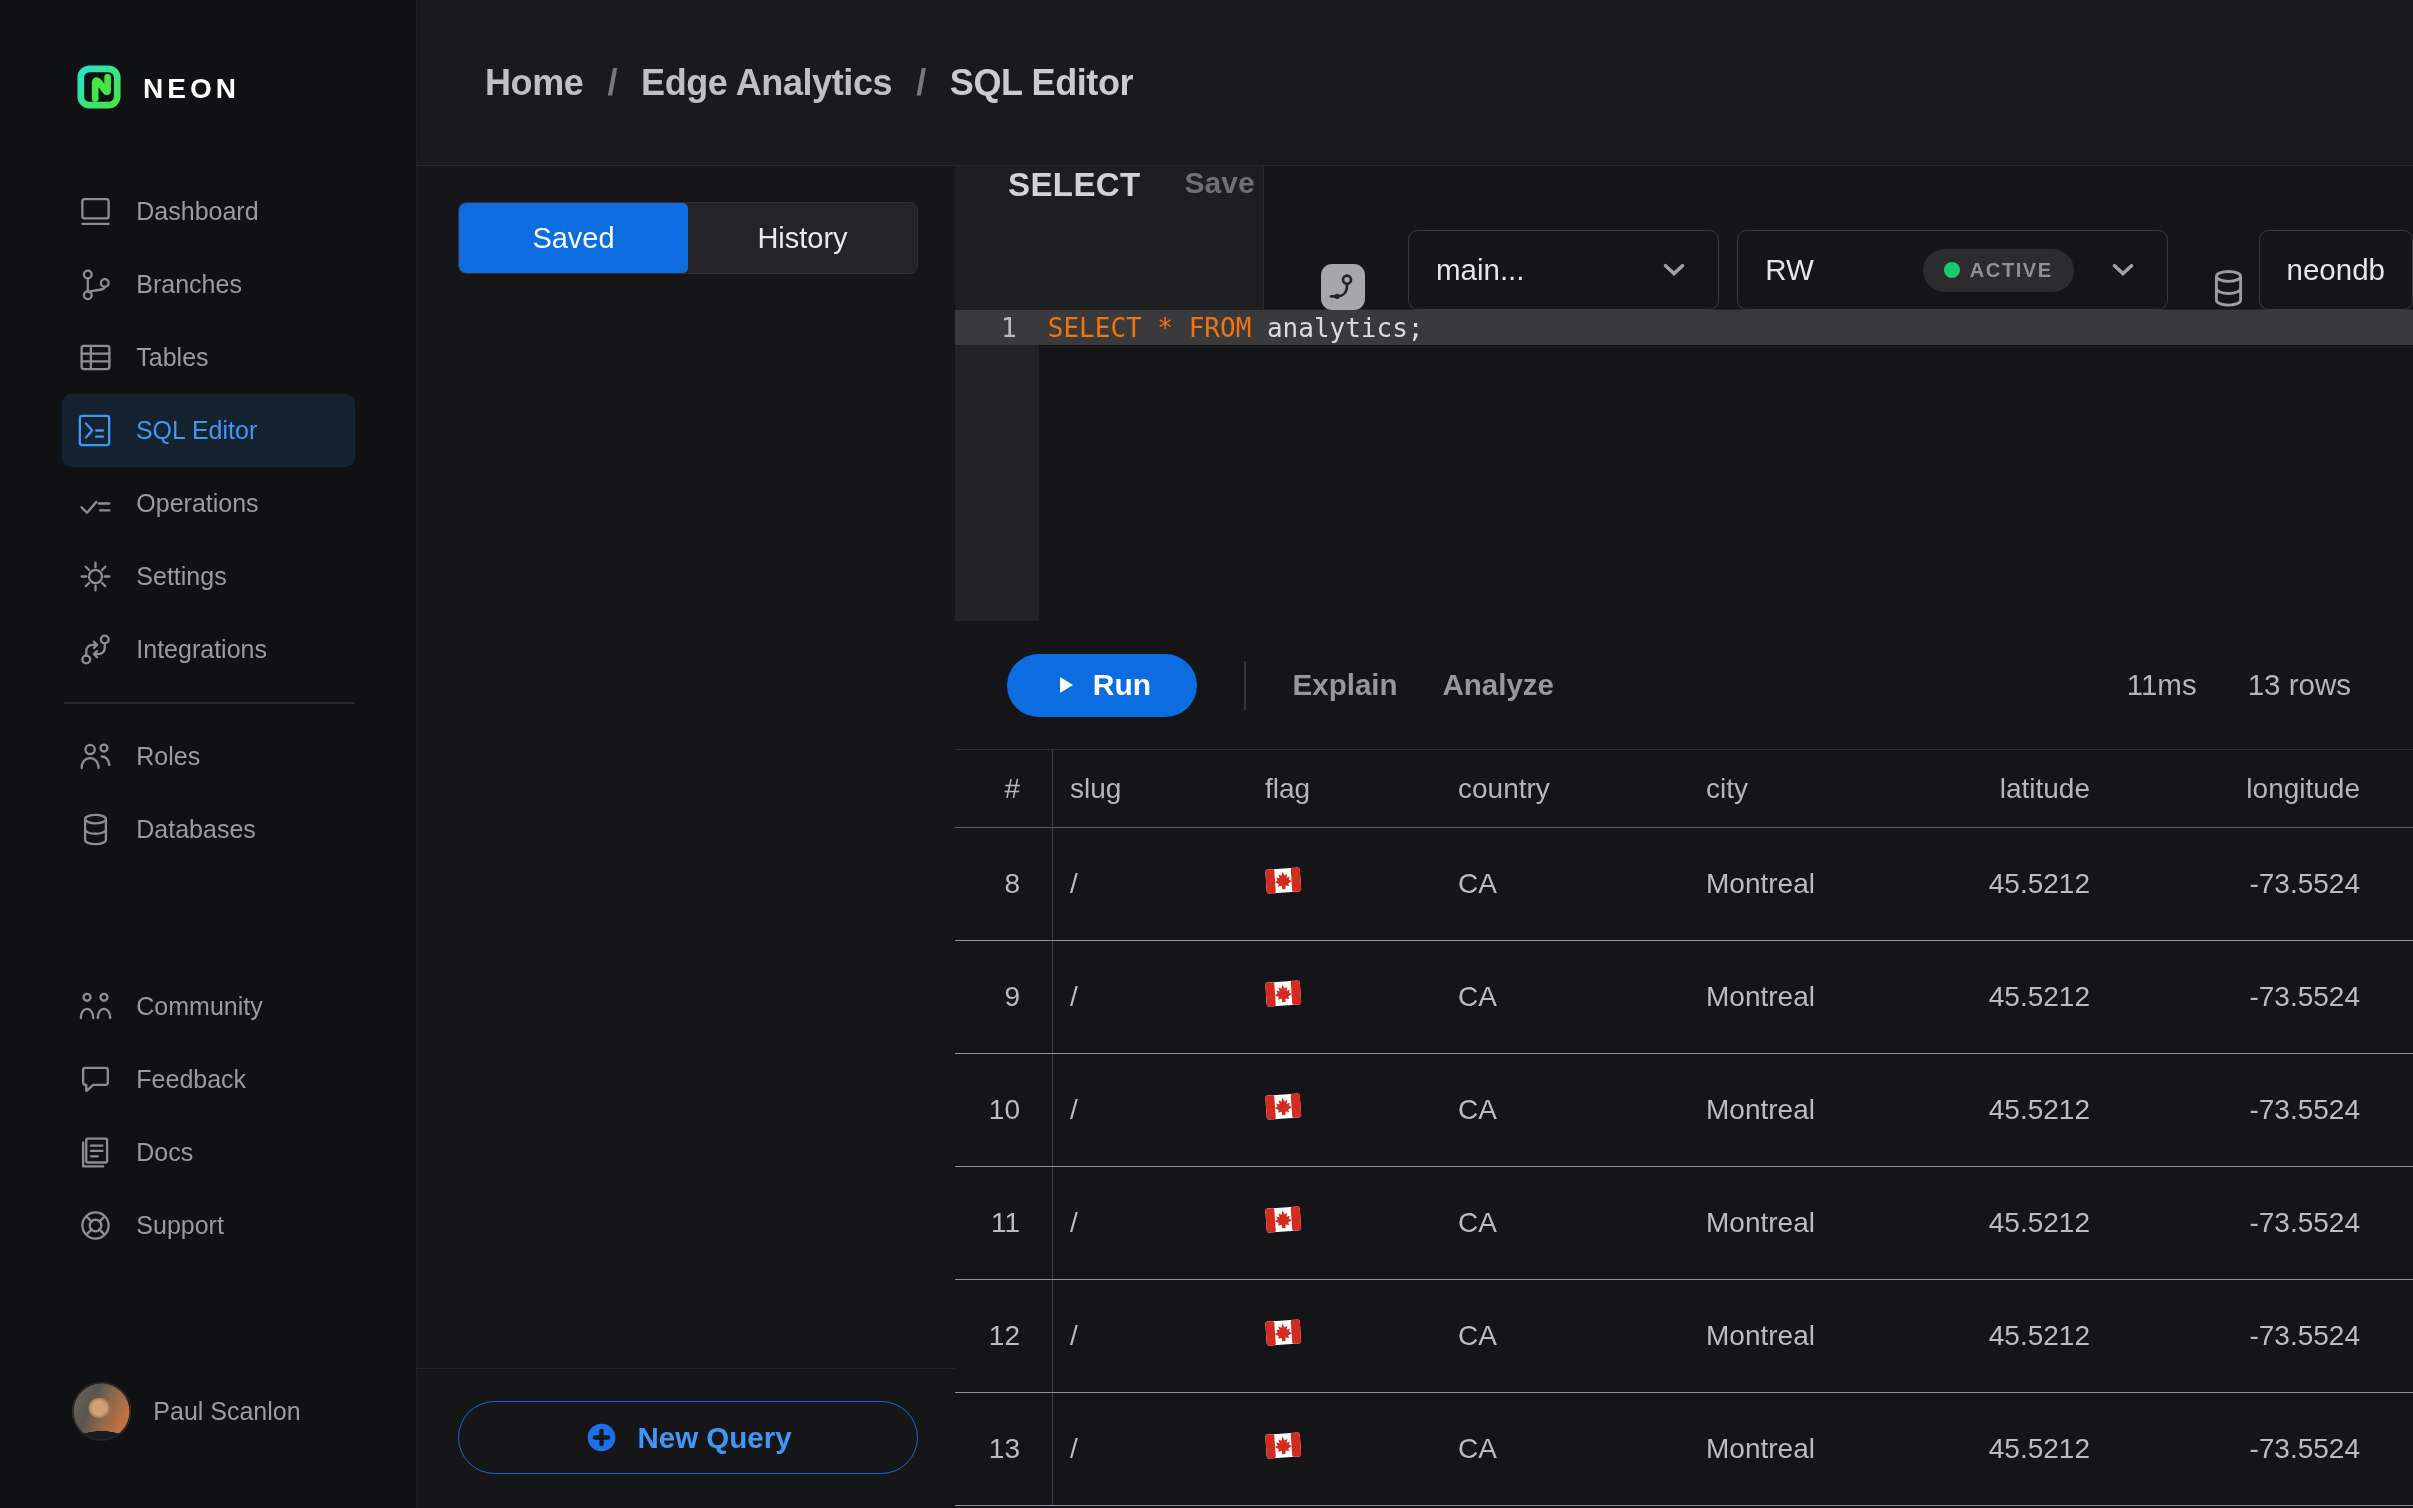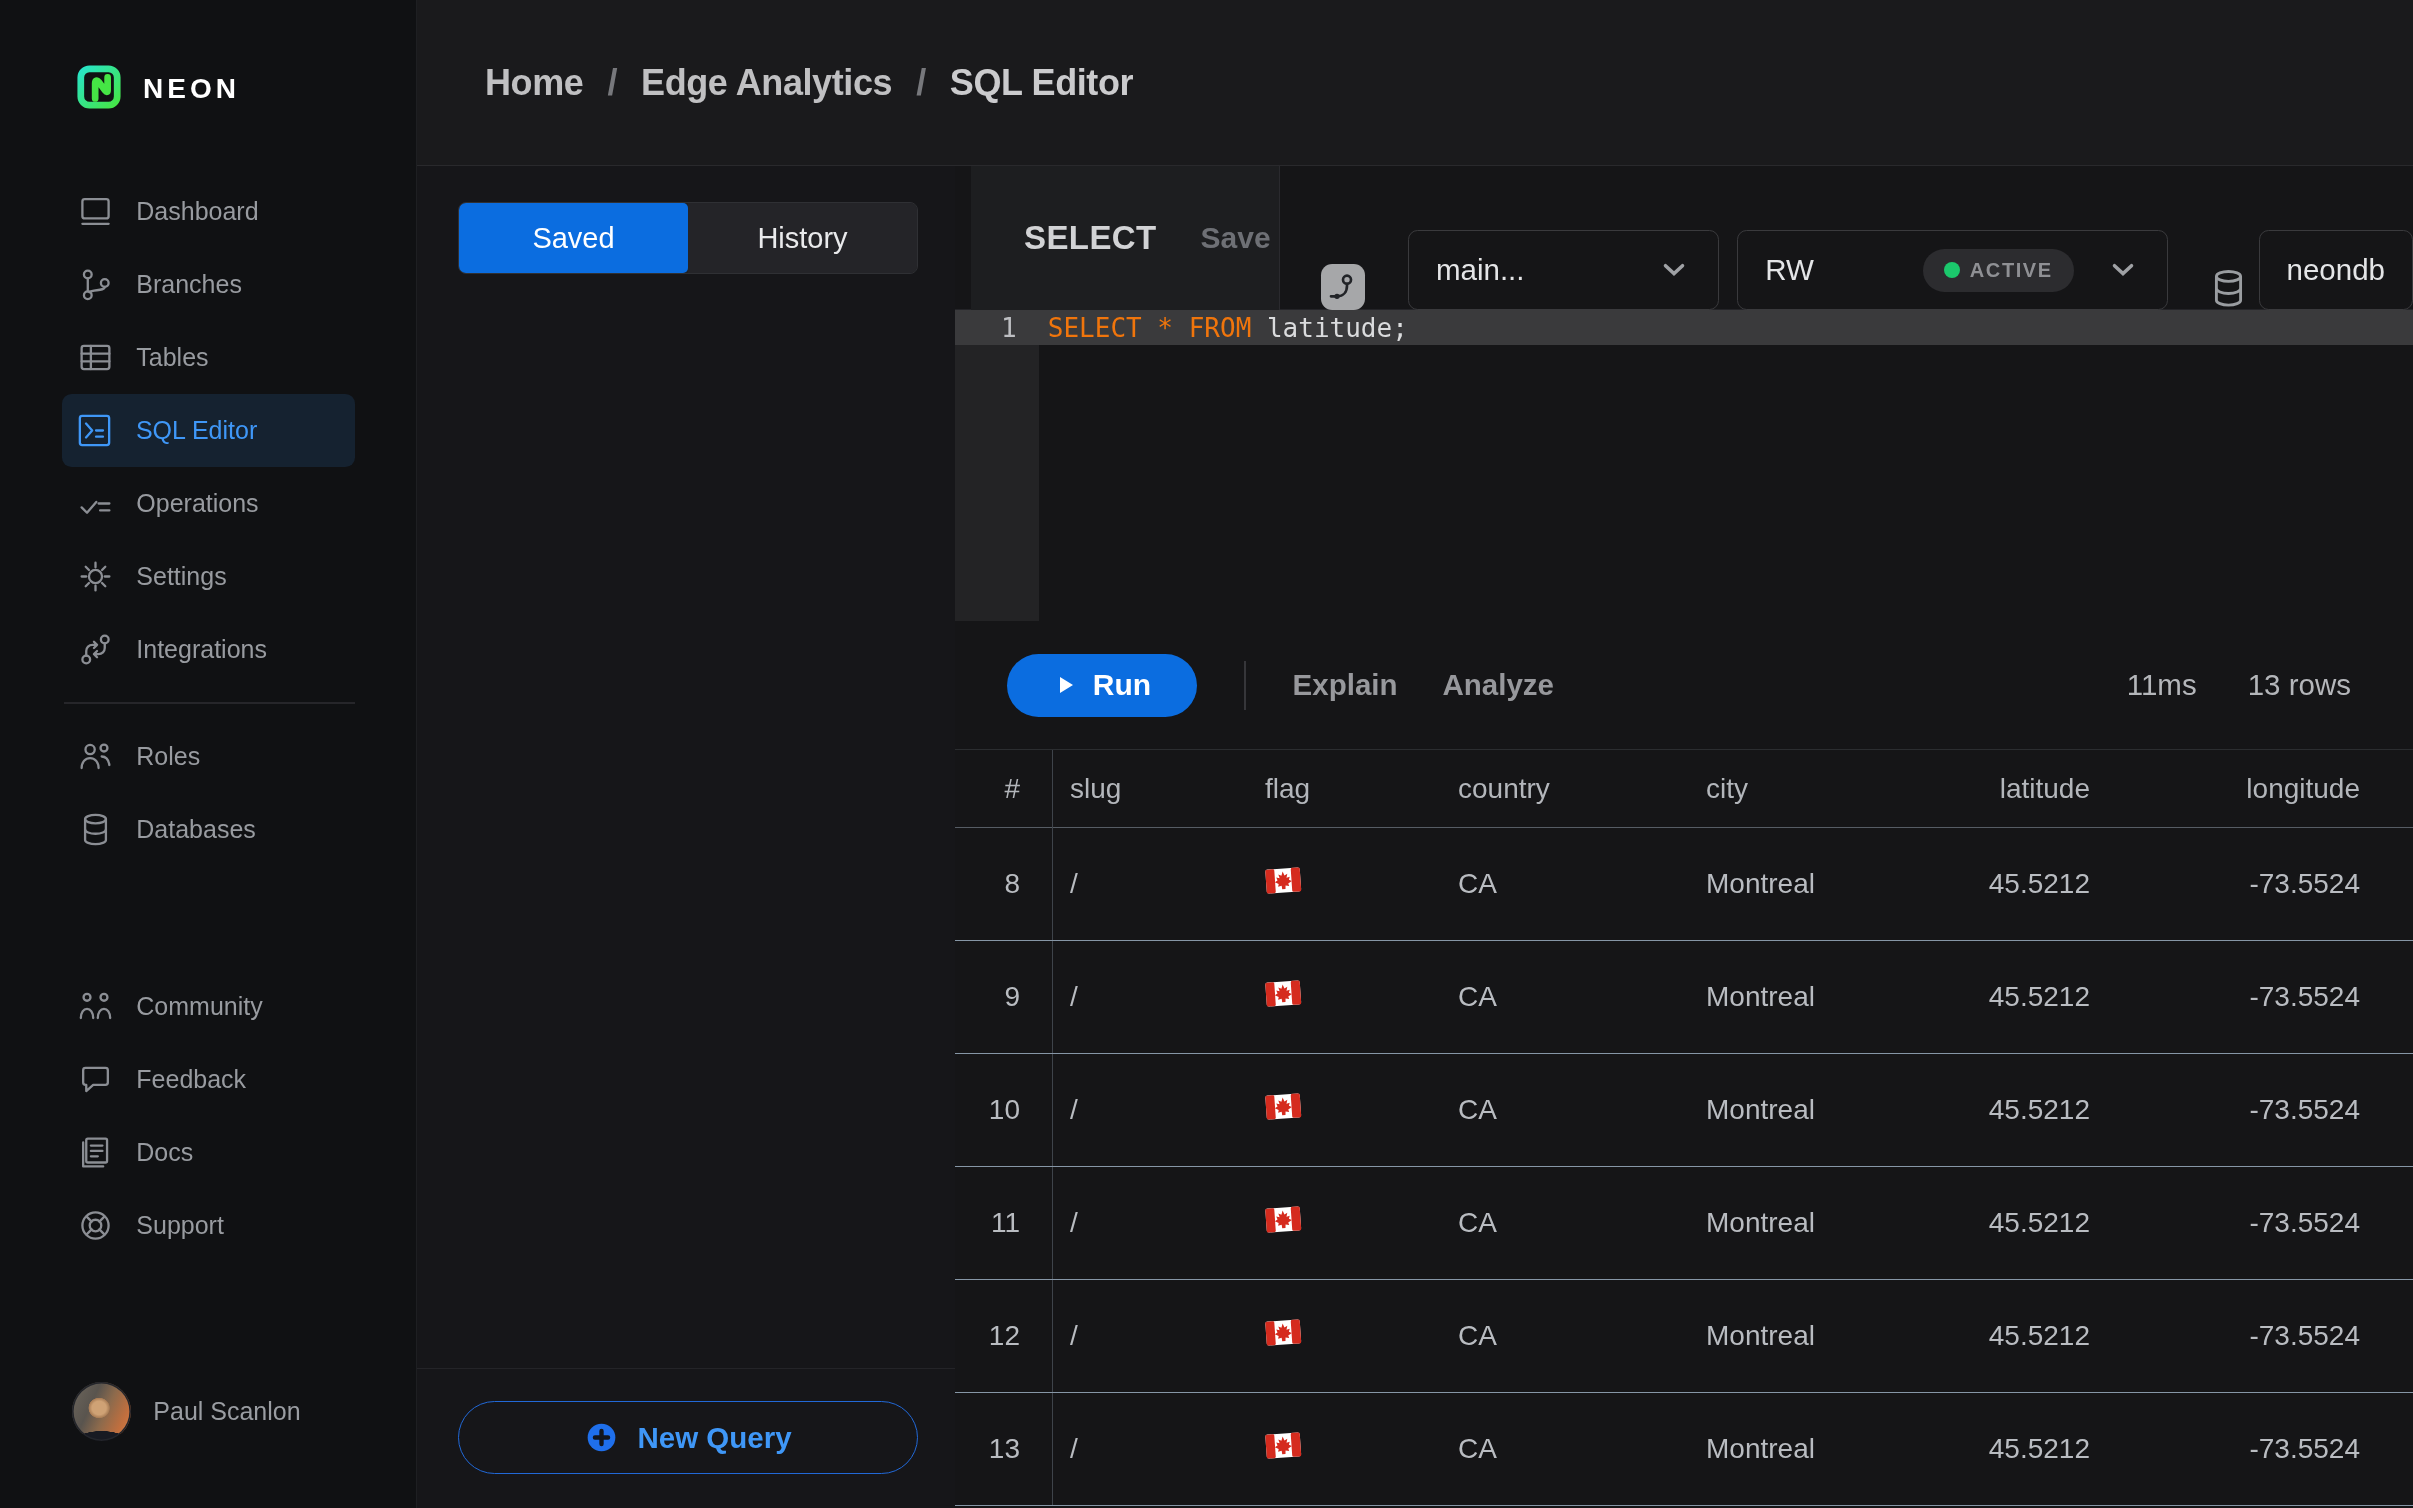--- a/index.html
+++ b/index.html
@@ -46,21 +46,21 @@
   .seg button{flex:1;border:0;font:inherit;font-size:29px;cursor:pointer;background:#242428;color:#e9eaec}
   .seg button.on{background:var(--accent);color:#fff;border-radius:5px}
   .qpanel .bottom-div{position:absolute;left:0;right:0;top:1202px;height:0.8px;background:#242428}
   .new-query{position:absolute;left:41px;top:1235px;width:460px;height:73px;border-radius:37px;border:1.6px solid #2168d7;background:transparent;color:var(--link);font:inherit;font-size:29.5px;font-weight:bold;display:flex;align-items:center;justify-content:center;gap:18px;cursor:pointer}
 
   
   .rcol{position:absolute;left:955px;right:0;top:166px;bottom:0}
 
   
   .toolbar{position:absolute;left:0;right:0;top:0;height:144px;background:#151517;border-bottom:0.8px solid #242428}
-  .tabstrip{position:absolute;left:16px;top:0;width:309px;height:144px;background:#1d1e20;border-right:0.8px solid #2a2a2e;display:flex;align-items:center}
+  .tabstrip{position:absolute;left:0;top:0;width:309px;height:144px;background:#1d1e20;border-right:0.8px solid #2a2a2e;display:flex;align-items:flex-start}
   .tab-select{margin-left:53px;font-size:33px;font-weight:bold;color:#d2d3d5;letter-spacing:0.4px;cursor:pointer}
   .tab-save{margin-left:44px;font-size:30px;font-weight:bold;color:#6e7075;cursor:pointer}
   .controls{position:absolute;left:309px;right:0;top:0;height:144px;display:flex;align-items:flex-end}
   .branch-btn{margin-left:57px;width:46px;height:46px;border-radius:11.2px;background:#a6a7a9;color:#222428;display:flex;align-items:center;justify-content:center;cursor:pointer;border:0}
   .select{height:80px;border:1.6px solid #3a3a3d;border-radius:9.6px;display:flex;align-items:center;background:transparent;cursor:pointer;color:#e4e5e7;font-size:29.5px}
   .sel-branch{margin-left:43px;width:323px;padding:0 27px}
   .sel-compute{margin-left:18.4px;width:448px;padding:0 27px}
   .sel-db{margin-left:8.8px;width:158px;padding:0 27px}
   .select .spacer{flex:1}
   .chev{color:#9fa1a5;display:flex}
@@ -340,21 +340,21 @@
         <div class="select sel-db">
           <span>neondb</span>
         </div>
       </div>
     </div>
 
     <div class="editor">
       <div class="gutter-rest"></div>
       <div class="codeline">
         <span class="ln">1</span>
-        <span class="code" id="code-tokens"><span class="tok-keyword">SELECT * FROM </span><span class="tok-plain">latitude;</span></span>
+        <span class="code" id="code-tokens"><span class="tok-keyword">SELECT * FROM </span><span class="tok-plain">analytics;</span></span>
       </div>
     </div>
 
     <div class="runbar">
       <button class="run-btn">
         <span style="display:flex">
           <svg width="24" height="24" viewBox="0 0 48 48">
               <path d="M14 8l26 16-26 16z" fill="#fff"></path>
             </svg>
         </span>

